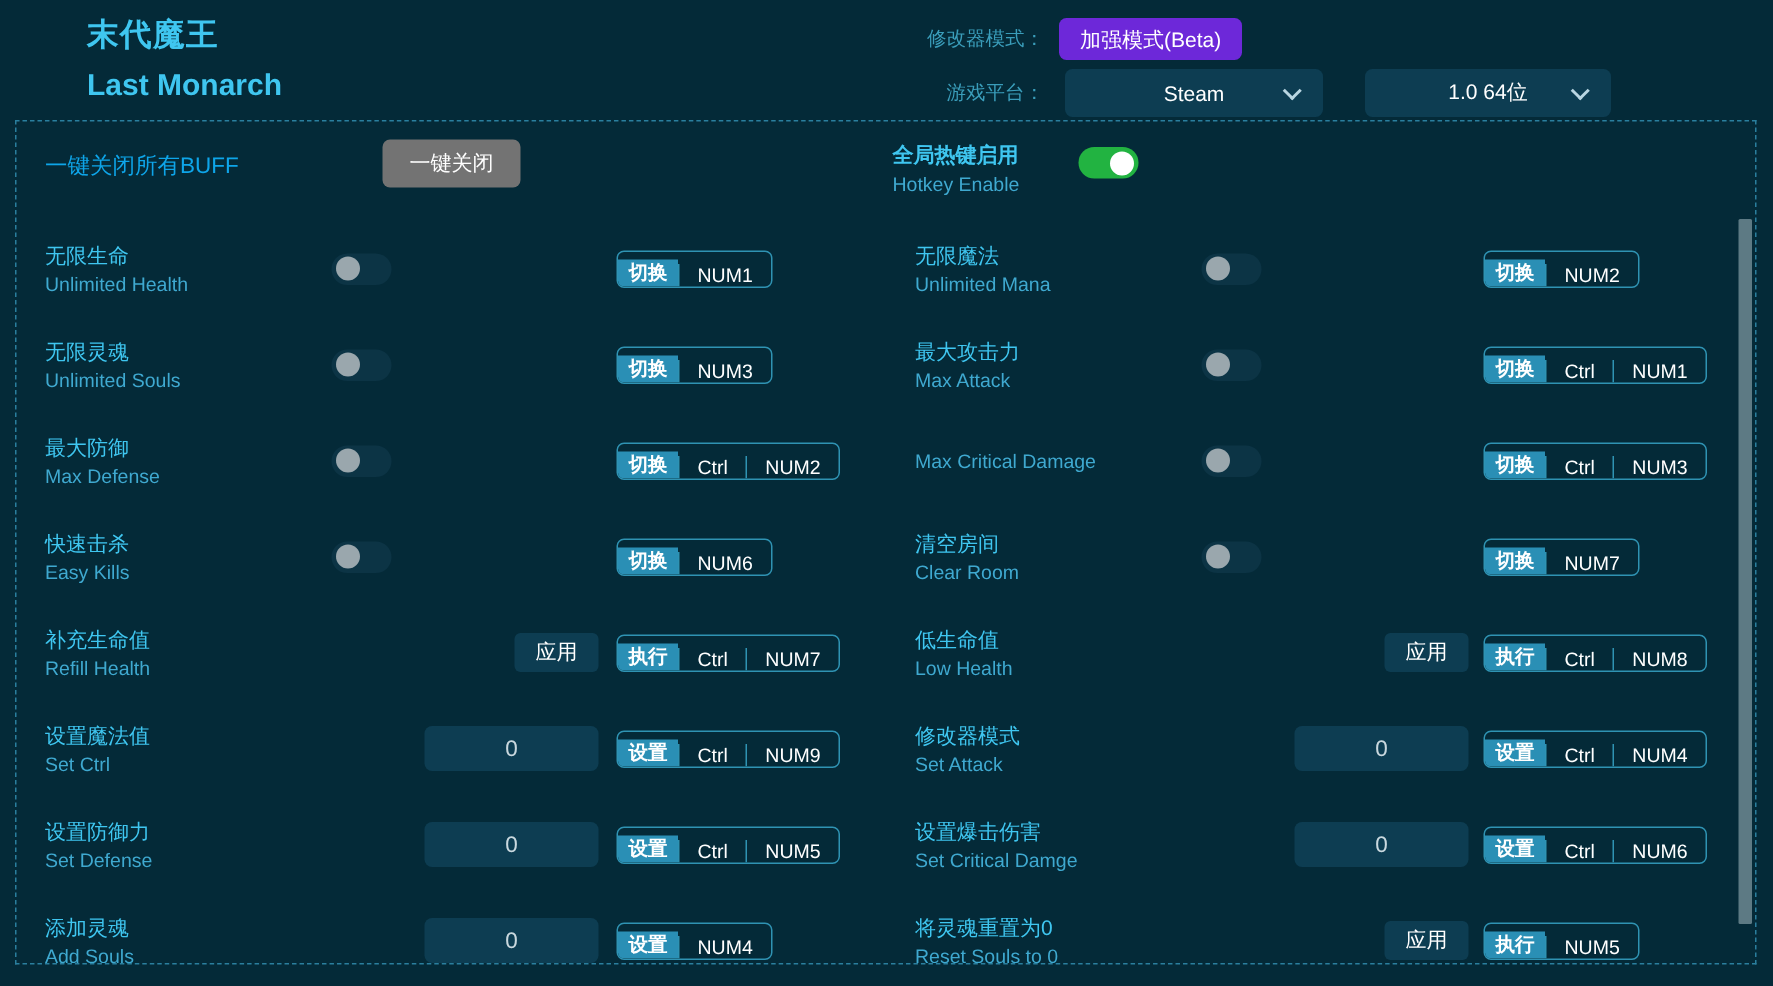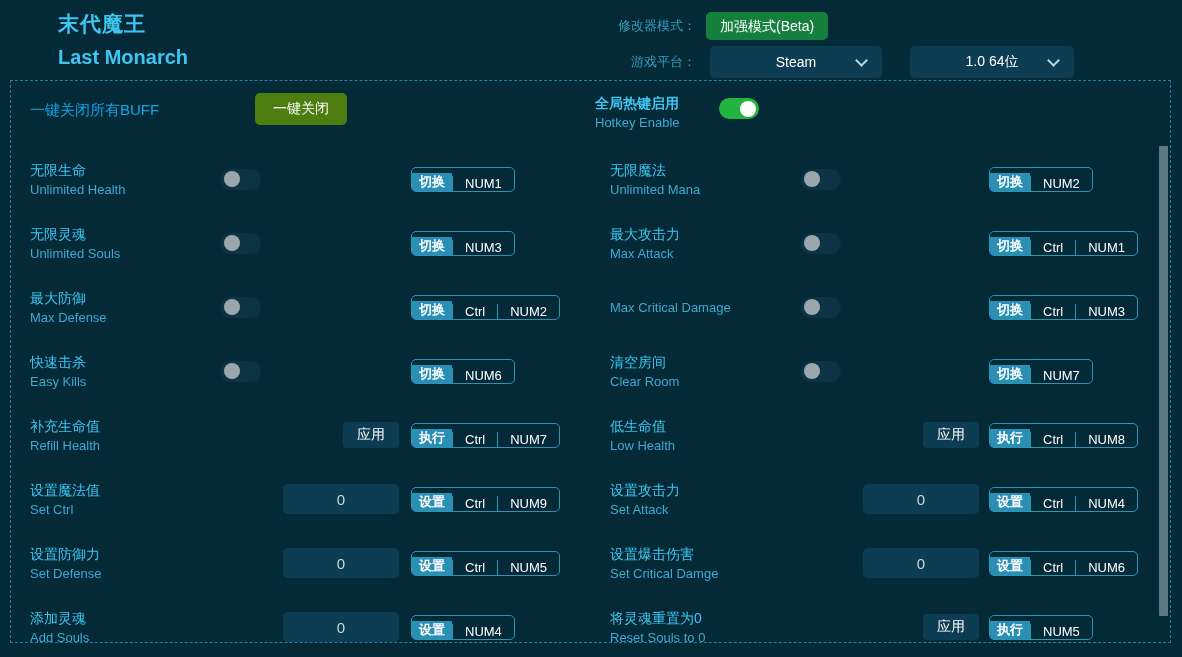--- a/index.html
+++ b/index.html
@@ -26,21 +26,21 @@
   }
 
   .hdr-rows { position: absolute; left: 560px; top: 8px; }
   .hdr-row { display: flex; align-items: center; height: 36px; }
   .hdr-row + .hdr-row { margin-top: 0px; align-items: center; }
   .hdr-label {
     width: 100px; text-align: right; padding-right: 10px;
     font-size: 13px; color: #3a9dba; white-space: nowrap;
   }
   .mode-btn {
-    background: #15803d; color: #ffffff; border: none; border-radius: 5px;
+    background: #6d28d9; color: #ffffff; border: none; border-radius: 5px;
     font-size: 14px; padding: 7px 14px; cursor: pointer;
     font-family: inherit; line-height: 1;
   }
   .select-box {
     position: relative; background: #0d3d52; border-radius: 5px;
     height: 32px; display: flex; align-items: center; justify-content: center;
     color: #ffffff; font-size: 14px; cursor: pointer; user-select: none;
   }
   .select-platform { width: 172px; margin-left: 4px; }
   .select-version  { width: 164px; margin-left: 28px; }
@@ -67,21 +67,21 @@
   }
   .toprow-left  { width: 580px; position: relative; }
   .toprow-right { width: 569px; position: relative; }
 
   .alloff-label {
     position: absolute; left: 19px; top: 20px;
     font-size: 15px; color: #0ea5e9;
   }
   .alloff-btn {
     position: absolute; left: 244px; top: 12px;
-    background: #4d7c0f; color: #ffffff; border: none; border-radius: 5px;
+    background: #737373; color: #ffffff; border: none; border-radius: 5px;
     font-size: 14px; height: 32px; padding: 0 18px; cursor: pointer;
     font-family: inherit;
   }
   .hk-label-wrap { position: absolute; left: 4px; top: 12px; }
   .hk-cn { font-size: 14px; font-weight: bold; color: #3fc6f0; line-height: 20px; }
   .hk-en { font-size: 13px; color: #3fa9d0; line-height: 19px; }
 
   
   .switch {
     position: relative; width: 40px; height: 21px; border-radius: 11px;
@@ -391,21 +391,21 @@
           <div class="hk-cell left">
             <div class="hk-group">
               <span class="hk-act">设置</span>
               <span class="hk-key">Ctrl</span>
               <span class="hk-key">NUM9</span>
             </div>
           </div>
         </div>
         <div class="row">
           <div class="row-labels">
-            <div class="lbl-cn">设置攻击力</div>
+            <div class="lbl-cn">修改器模式</div>
             <div class="lbl-en">Set Attack</div>
           </div>
           <div class="row-ctrl center">
             <input class="num-input" type="text" value="0" style="">
           </div>
           <div class="hk-cell right">
             <div class="hk-group">
               <span class="hk-act">设置</span>
               <span class="hk-key">Ctrl</span>
               <span class="hk-key">NUM4</span>

